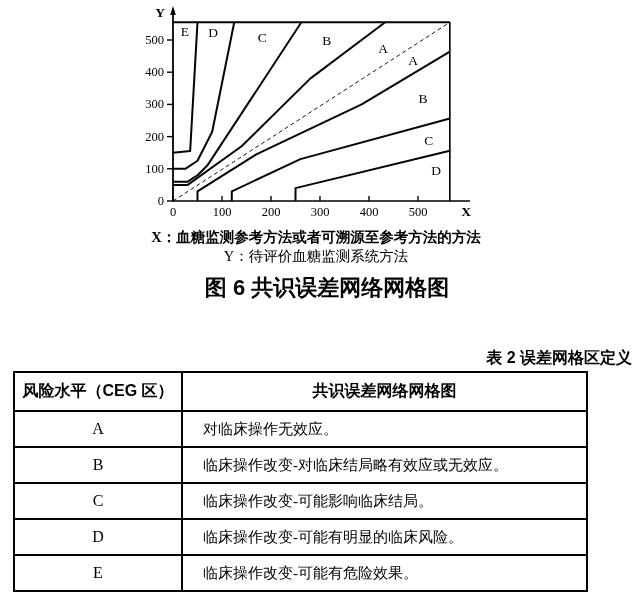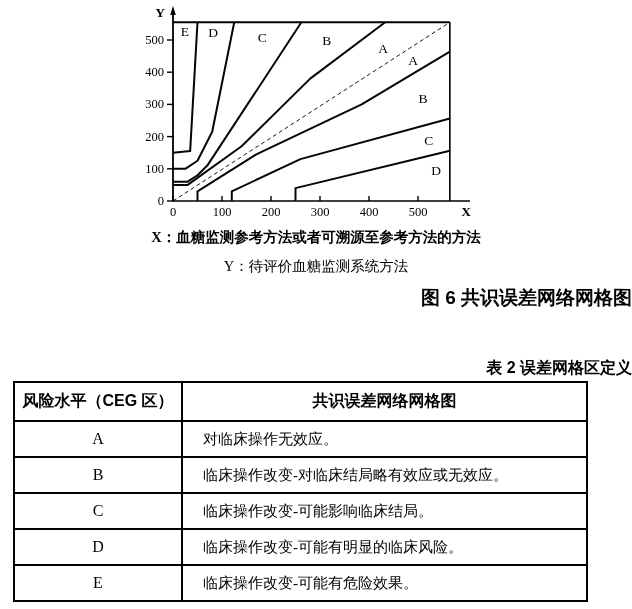--- a/index.html
+++ b/index.html
@@ -4,22 +4,22 @@
 <style>
   html,body{margin:0;padding:0;background:#ffffff;}
   .page{position:relative;width:632px;height:609px;background:#ffffff;overflow:hidden;
         font-family:"Liberation Serif","DejaVu Serif",serif;color:#000;}
   svg{display:block;}
   svg .tick{font:12.5px "Liberation Serif","DejaVu Serif",serif;fill:#000;}
   svg .zone{font:13.5px "Liberation Serif","DejaVu Serif",serif;fill:#000;}
   svg .axisletter{font:13.5px "Liberation Serif","DejaVu Serif",serif;font-weight:600;fill:#000;}
   .caption{margin:0;text-align:center;font-size:14.5px;line-height:19px;}
   .caption.c1{font-weight:bold;}
-  .caption.c2{margin-top:10px;}
-  .fig-title{margin:9px 0 0;text-align:right;font-size:19px;line-height:25px;font-weight:bold;
+  .caption.c2{}
+  .fig-title{margin:9px 0 0;text-align:center;font-size:22px;line-height:25px;font-weight:bold;
              font-family:"Liberation Sans","DejaVu Sans",sans-serif;padding-left:22px;}
   .tbl-title{margin:48px 0 0;text-align:right;font-size:16px;line-height:20px;font-weight:bold;
              font-family:"Liberation Sans","DejaVu Sans",sans-serif;}
   table.ceg-table{border-collapse:collapse;table-layout:fixed;margin:3px 0 0 13px;width:575px;}
   table.ceg-table th, table.ceg-table td{border:2px solid #000;vertical-align:middle;}
   table.ceg-table th{height:35px;font-size:16px;font-weight:bold;text-align:center;
              font-family:"Liberation Sans","DejaVu Sans",sans-serif;}
   table.ceg-table col.c-zone{width:168px;}
   td.zone-cell{height:32px;text-align:center;font-size:16px;font-family:"Liberation Serif","DejaVu Serif",serif;}
   td.risk-cell{height:32px;text-align:left;padding-left:20px;font-size:15px;

